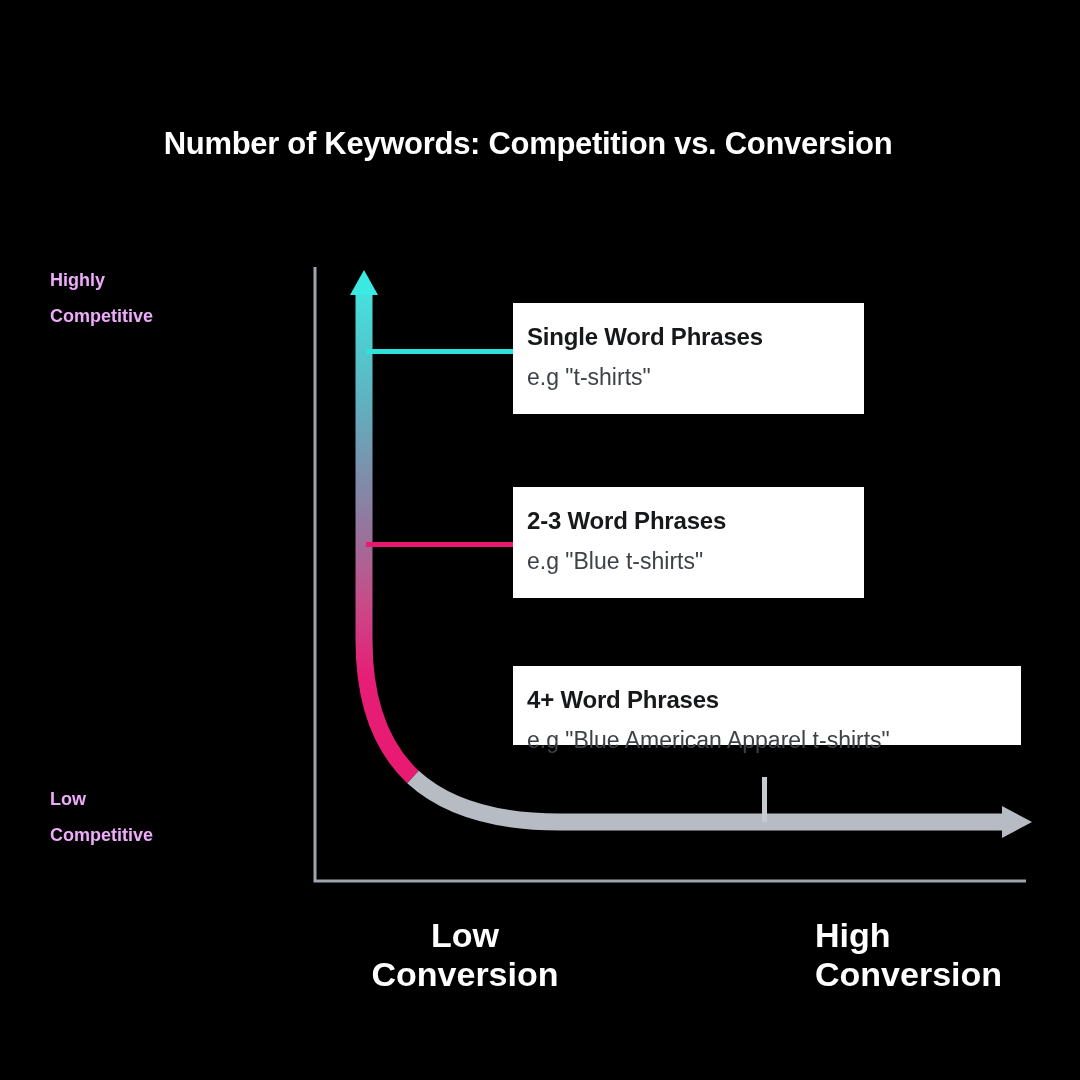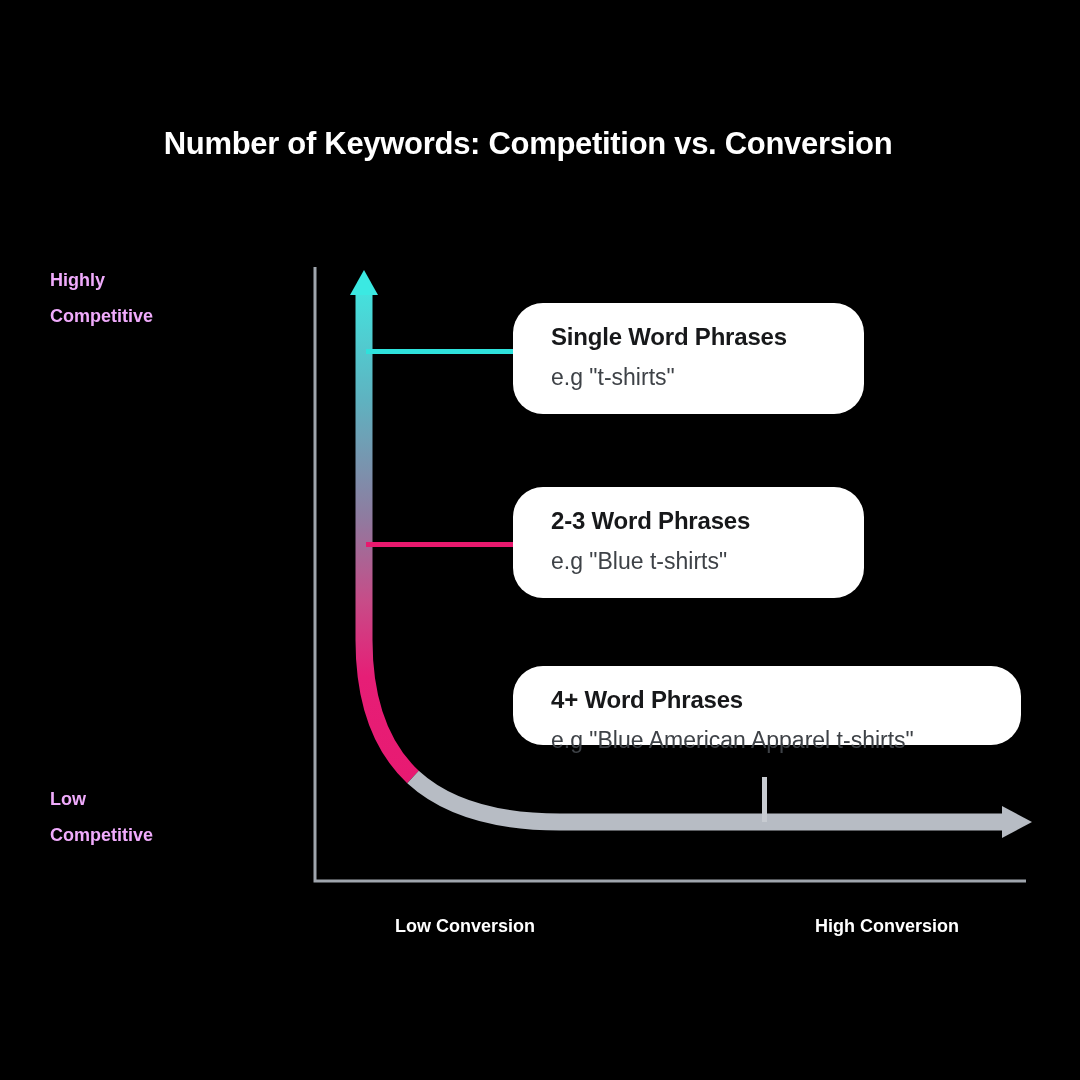--- a/index.html
+++ b/index.html
@@ -17,27 +17,27 @@
     font-size:31px;font-weight:700;letter-spacing:-0.3px;
   }
   .side-label{
     position:absolute;left:50px;color:#f0abfc;
     font-size:18px;font-weight:700;line-height:36px;
   }
   .side-label.top{top:262px;}
   .side-label.bottom{top:781px;}
   .bottom-label{
     position:absolute;top:916px;color:#ffffff;
-    font-size:18px;font-weight:600;
+    font-size:34px;font-weight:600;
   }
   .bottom-label.left{left:365px;width:200px;text-align:center;}
   .bottom-label.right{left:815px;width:210px;text-align:left;}
   .callout{
     position:absolute;background:#ffffff;
-    box-sizing:border-box;padding:20px 0 0 38px;border-radius:30px;
+    box-sizing:border-box;padding:20px 0 0 14px;
   }
   .callout .c-title{
     color:#17181A;font-size:24px;font-weight:700;letter-spacing:-0.2px;
     margin:0 0 13px 0;
   }
   .callout .c-example{
     color:#3E4247;font-size:23px;font-weight:400;margin:0;
   }
   #callout-1{left:513px;top:303px;width:351px;height:111px;}
   #callout-2{left:513px;top:487px;width:351px;height:111px;}

